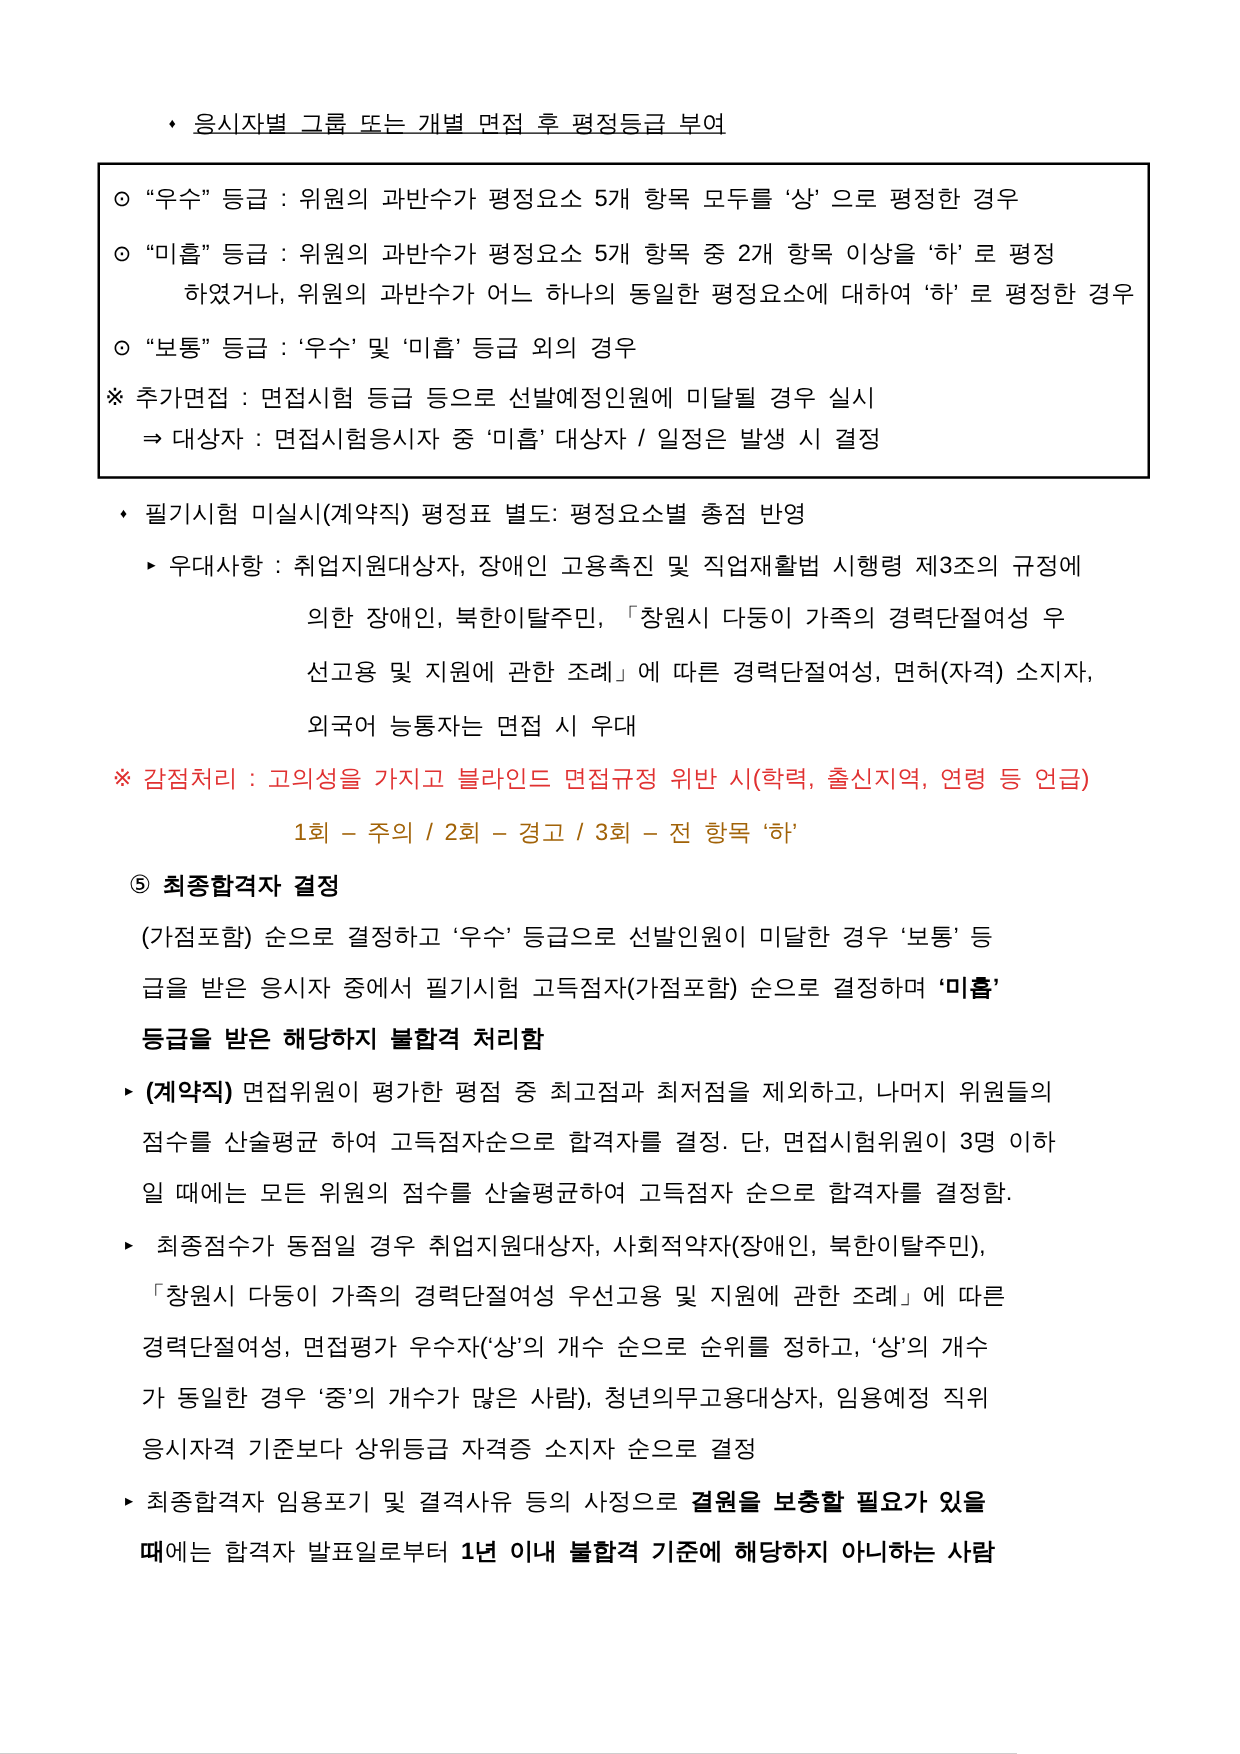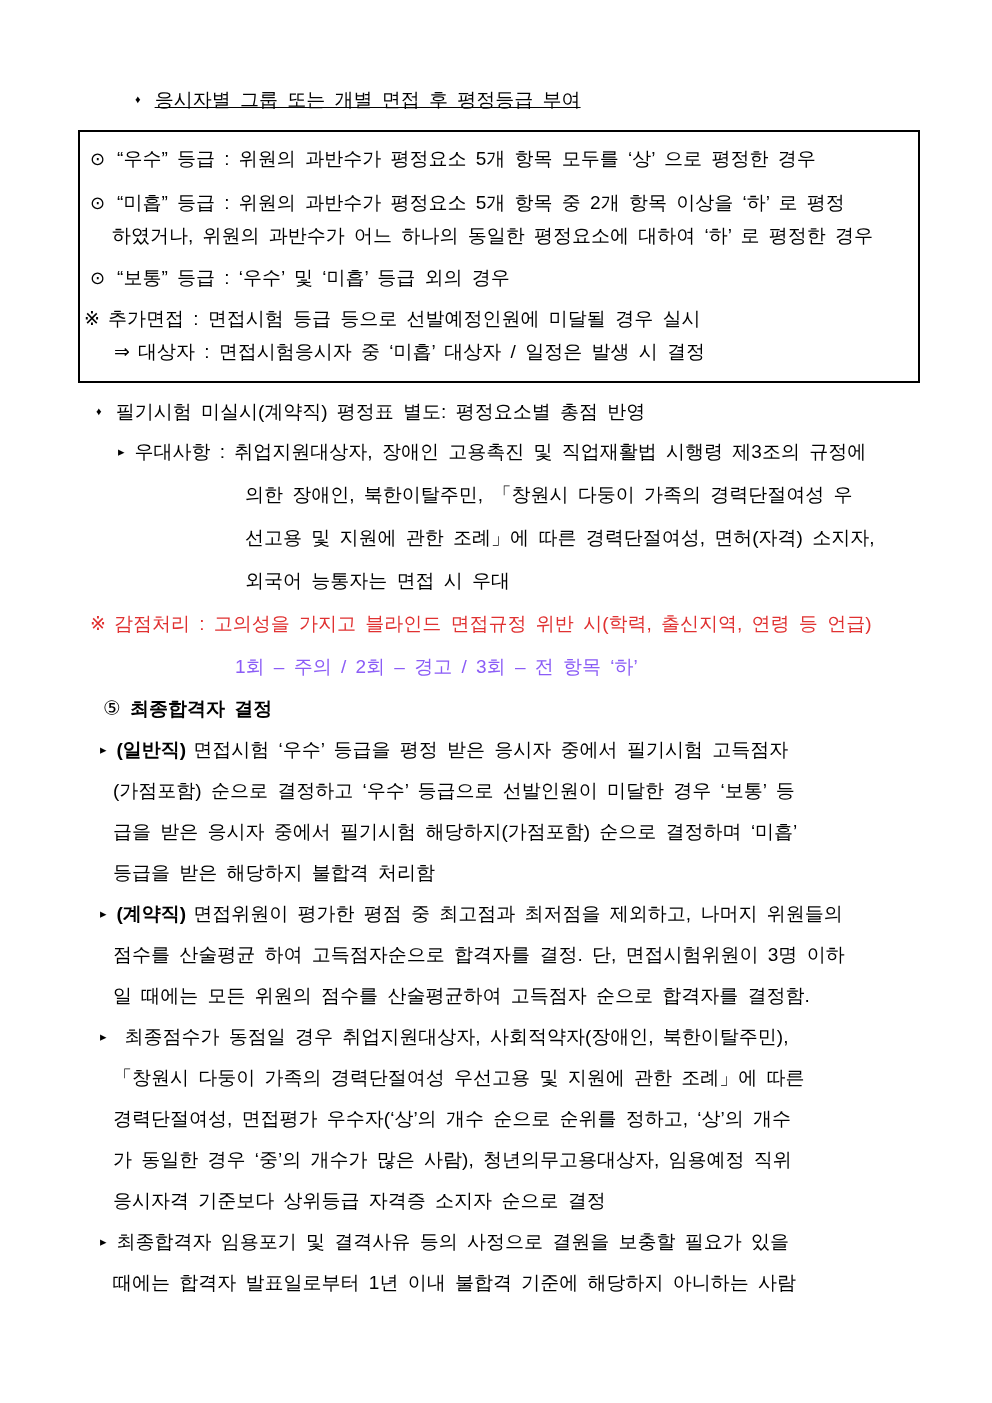--- a/index.html
+++ b/index.html
@@ -23,21 +23,21 @@
   
   .grade-box {
     margin: 18px 0 0 78px;
     width: 842px;
     box-sizing: border-box;
     border: 2px solid #000000;
     padding: 14px 10px 16px 0;
   }
   .gln { height: 26px; line-height: 26px; }
   .g-item  { padding-left: 10px; }
-  .g-cont  { padding-left: 32px; }
+  .g-cont  { padding-left: 32px; text-align: right; }
   .g-note  { padding-left: 4px; }
   .g-note2 { padding-left: 34px; }
   .mb18 { margin-bottom: 18px; }
   .mb16 { margin-bottom: 16px; }
   .mb15 { margin-bottom: 15px; }
   .mb7  { margin-bottom: 7px; }
 
   
   .mk { display: inline-block; }
   .mk-diamond { font-size: 11px; vertical-align: 3px; margin-right: 14px; }
@@ -48,30 +48,30 @@
   .mk-num     { font-size: 20px; margin-right: 9px; font-weight: normal; }
 
   
   .note-line { margin-top: 15px; padding-left: 96px; height: 26px; line-height: 26px; }
 
   .pref { margin-top: 6px; padding-left: 118px; }
   .pref .ln { height: 43px; line-height: 43px; }
   .pref .cont { padding-left: 127px; }
 
   .penalty-red  { padding-left: 90px;  height: 43px; line-height: 43px; color: #e03131; }
-  .penalty-blue { padding-left: 235px; height: 43px; line-height: 43px; color: #8b5cf6; }
+  .penalty-blue { padding-left: 235px; height: 43px; line-height: 43px; color: #a16207; }
 
   .sec-title { padding-left: 103px; height: 41px; line-height: 41px; }
   .sec-title .t { font-weight: bold; }
 
   .para { padding-left: 100px; }
   .para .ln { height: 41px; line-height: 41px; }
   .para .cont { padding-left: 13px; }
   .para .lbl { font-weight: bold; margin-right: 7px; }
-  .b { font-weight: normal; margin-top: 44px; }
+  .b { font-weight: bold; margin-top: 44px; }
   .tie-first .mk-tri { margin-right: 18px; }
 </style>
 </head>
 <body>
 
 <div class="page">
 
   <div class="ln intro">
     <span class="mk mk-diamond">♦</span><span>응시자별 그룹 또는 개별 면접 후 평정등급 부여</span>
   </div>
@@ -115,25 +115,22 @@
   </div>
   <div class="ln penalty-blue">
     <span>1회 – 주의 / 2회 – 경고 / 3회 – 전 항목 ‘하’</span>
   </div>
 
   <div class="ln sec-title">
     <span class="mk mk-num">⑤</span><span class="t">최종합격자 결정</span>
   </div>
 
   <div class="para">
-    <div class="ln">
-      <span class="mk mk-tri">▸</span><span class="lbl">(일반직)</span><span>면접시험 ‘우수’ 등급을 평정 받은 응시자 중에서 필기시험 고득점자</span>
-    </div>
     <div class="ln cont"><span>(가점포함) 순으로 결정하고 ‘우수’ 등급으로 선발인원이 미달한 경우 ‘보통’ 등</span></div>
-    <div class="ln cont"><span>급을 받은 응시자 중에서 필기시험 해당하지(가점포함) 순으로 결정하며</span> <span class="b">‘미흡’</span></div>
+    <div class="ln cont"><span>급을 받은 응시자 중에서 필기시험 고득점자(가점포함) 순으로 결정하며</span> <span class="b">‘미흡’</span></div>
     <div class="ln cont"><span class="b">등급을 받은 해당하지 불합격 처리함</span></div>
   </div>
 
   <div class="para">
     <div class="ln">
       <span class="mk mk-tri">▸</span><span class="lbl">(계약직)</span><span>면접위원이 평가한 평점 중 최고점과 최저점을 제외하고, 나머지 위원들의</span>
     </div>
     <div class="ln cont"><span>점수를 산술평균 하여 고득점자순으로 합격자를 결정. 단, 면접시험위원이 3명 이하</span></div>
     <div class="ln cont"><span>일 때에는 모든 위원의 점수를 산술평균하여 고득점자 순으로 합격자를 결정함.</span></div>
   </div>

